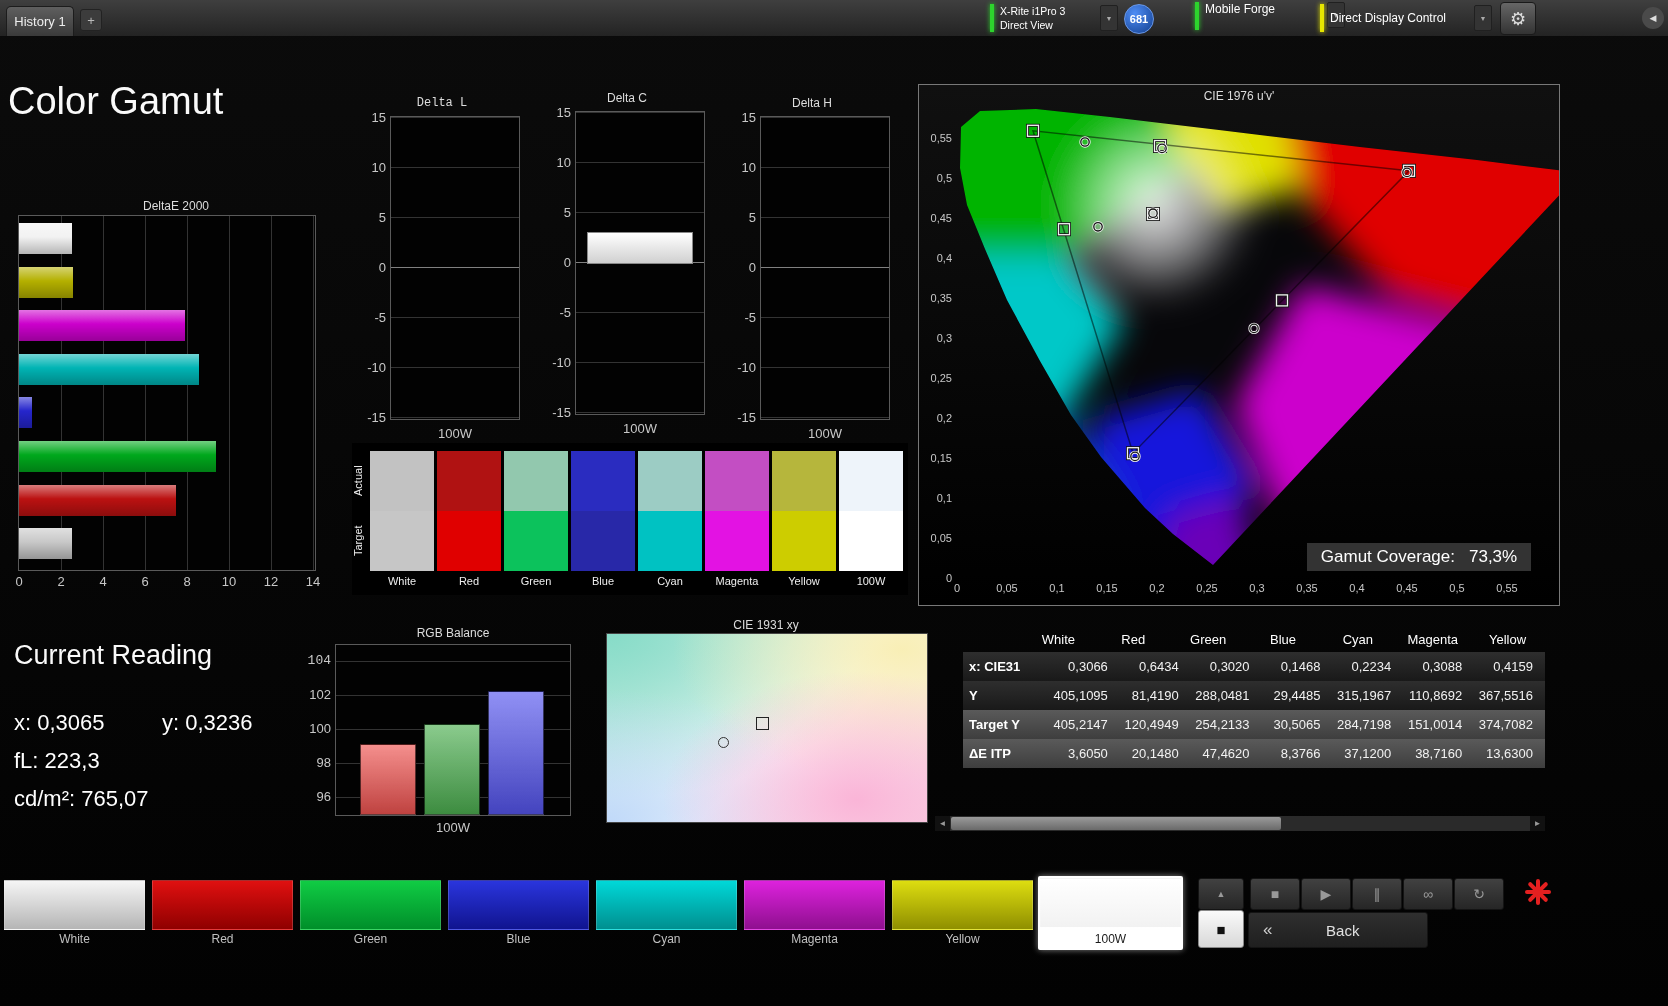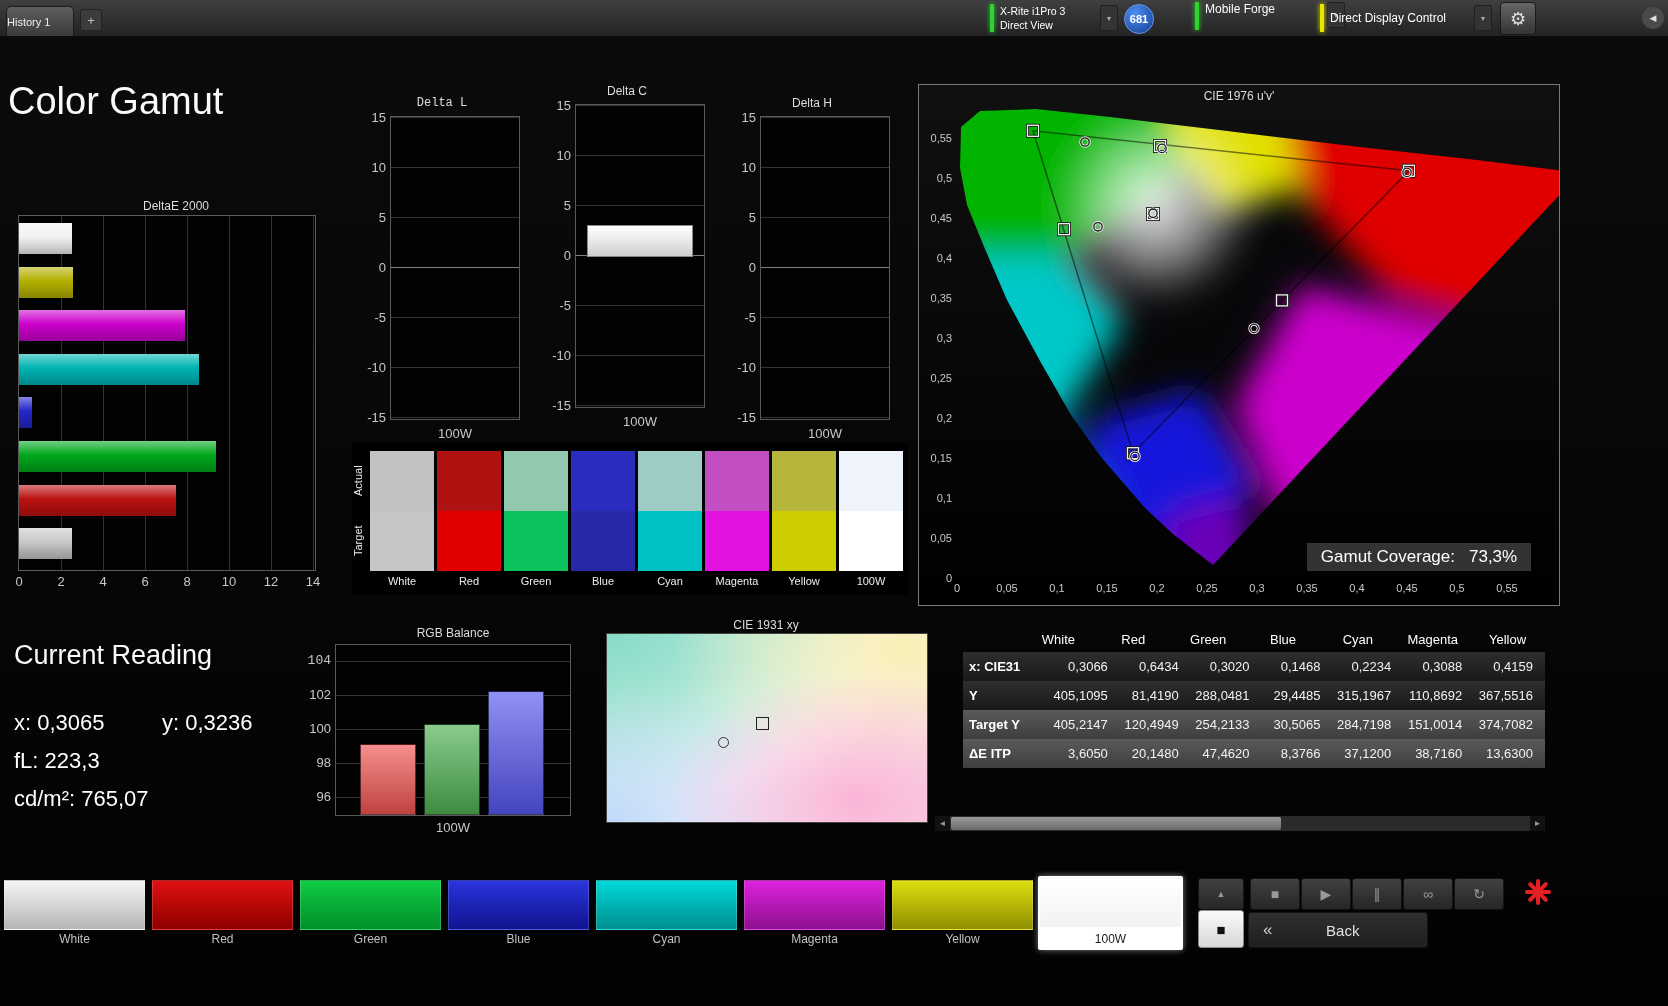--- a/index.html
+++ b/index.html
@@ -27,21 +27,21 @@
           font-size:15px;color:#e0e0e0;}
   .star{position:relative;width:26px;height:26px;}
   .star i{position:absolute;left:11px;top:0;width:4px;height:26px;background:#e42020;border-radius:2px;display:block;}
 </style>
 </head>
 <body>
 
 <div id="stage">
 
   <div class="abs" style="left:0;top:0;width:1668px;height:36px;background:linear-gradient(#3f3f3f,#232323);border-bottom:1px solid #0a0a0a;">
-    <div class="abs" style="left:6px;top:6px;width:66px;height:29px;background:linear-gradient(#5f5f5f,#3a3a3a);border:1px solid #1c1c1c;border-bottom:none;border-radius:5px 5px 0 0;display:flex;align-items:center;justify-content:flex-start;font-size:11px;color:#eee;cursor:pointer;">
+    <div class="abs" style="left:6px;top:6px;width:66px;height:29px;background:linear-gradient(#5f5f5f,#3a3a3a);border:1px solid #1c1c1c;border-bottom:none;border-radius:5px 5px 0 0;display:flex;align-items:center;justify-content:center;font-size:13px;color:#eee;cursor:pointer;">
       <span>History 1</span>
     </div>
     <div class="abs" style="left:80px;top:9px;width:20px;height:20px;background:#3c3c3c;border:1px solid #222;border-radius:3px;display:flex;align-items:center;justify-content:center;font-size:13px;color:#bbb;cursor:pointer;">
       <span>+</span>
     </div>
 
     <div class="abs" style="left:990px;top:2px;width:128px;height:32px;display:flex;align-items:center;cursor:pointer;">
       <span class="indbar" style="background:#2dd42d;box-shadow:0 0 5px #2dd42d;"></span>
       <span style="display:flex;flex-direction:column;font-size:10.5px;line-height:1.35;color:#fff;">
         <span>X-Rite i1Pro 3</span>
@@ -121,21 +121,21 @@
         <div style="position: absolute; left: 0px; right: 0px; height: 1px; top: 0px; background: rgb(51, 51, 51);"></div>
         <div style="position: absolute; left: 0px; right: 0px; height: 1px; top: 50px; background: rgb(51, 51, 51);"></div>
         <div style="position: absolute; left: 0px; right: 0px; height: 1px; top: 100px; background: rgb(51, 51, 51);"></div>
         <div style="position: absolute; left: 0px; right: 0px; height: 1px; top: 150px; background: rgb(128, 128, 128);"></div>
         <div style="position: absolute; left: 0px; right: 0px; height: 1px; top: 200px; background: rgb(51, 51, 51);"></div>
         <div style="position: absolute; left: 0px; right: 0px; height: 1px; top: 250px; background: rgb(51, 51, 51);"></div>
         <div style="position: absolute; left: 0px; right: 0px; height: 1px; top: 300px; background: rgb(51, 51, 51);"></div>
       </div>
     <div class="tick" style="left:30px;top:330px;width:130px;text-align:center;">100W</div>
   </div>
-  <div class="abs" style="left:545px;top:84px;width:164px;height:352px;">
+  <div class="abs" style="left:545px;top:91px;width:164px;height:352px;">
     <div class="chart-title" style="left:0;top:0;width:164px;">Delta C</div>
     <div class="abs" style="left:0;top:0;width:28px;height:340px;">
         <div class="tick" style="right: 2px; top: 14px; width: 26px; text-align: right;">15</div>
         <div class="tick" style="right: 2px; top: 64px; width: 26px; text-align: right;">10</div>
         <div class="tick" style="right: 2px; top: 114px; width: 26px; text-align: right;">5</div>
         <div class="tick" style="right: 2px; top: 164px; width: 26px; text-align: right;">0</div>
         <div class="tick" style="right: 2px; top: 214px; width: 26px; text-align: right;">-5</div>
         <div class="tick" style="right: 2px; top: 264px; width: 26px; text-align: right;">-10</div>
         <div class="tick" style="right: 2px; top: 314px; width: 26px; text-align: right;">-15</div>
       </div>

